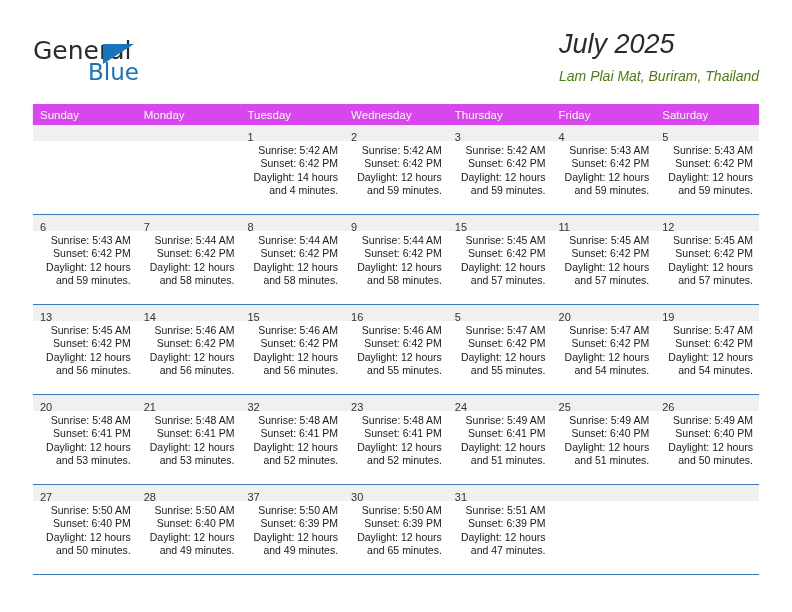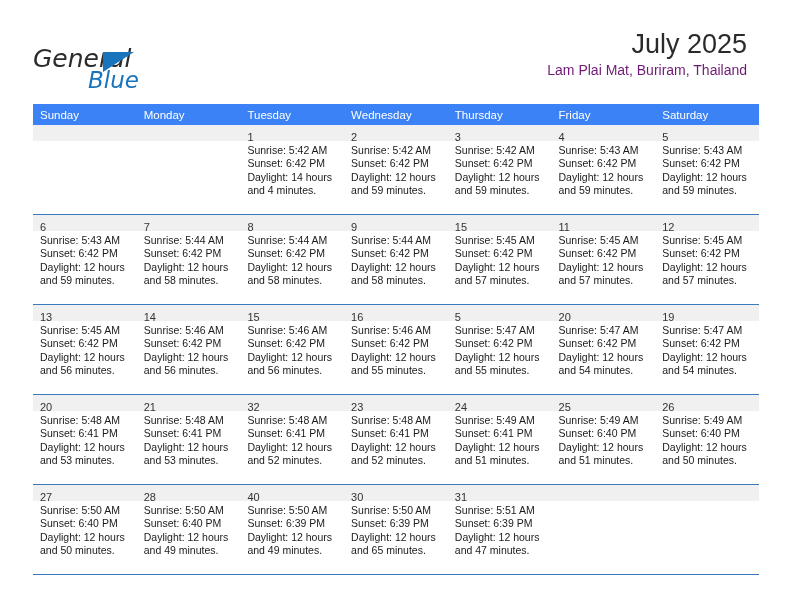--- a/index.html
+++ b/index.html
@@ -25,24 +25,23 @@
   .header {
     position: absolute;
     left: 33px;
     top: 28px;
     width: 726px;
     height: 66px;
   }
   .brand {
     position: absolute;
     left: 0;
-    top: 16px;
+    top: 8px;
     width: 220px;
     height: 58px;
-    font-style: italic;
   }
   .brand-general {
     position: absolute;
     left: 0;
     top: 0;
     font-size: 25px;
     color: #2b2b2b;
     letter-spacing: 0px;
     font-family: "DejaVu Sans", sans-serif;
   }
@@ -58,50 +57,51 @@
     position: absolute;
     left: 70px;
     top: 8px;
     width: 0;
     height: 0;
     border-left: 31px solid #1a74bb;
     border-bottom: 20px solid transparent;
   }
   .title-block {
     position: absolute;
-    right: 12px;
+    right: 0;
     top: 0;
-    text-align: right;
+    font-style: italic;
   }
   .cal-title {
     font-size: 27px;
     color: #2b2b2b;
     line-height: 32px;
     white-space: nowrap;
     font-family: "Liberation Sans", sans-serif;
   }
   .cal-subtitle {
     font-size: 14px;
-    color: #701a75;
+    color: #4d7c0f;
     line-height: 20px;
+    margin-top: 6px;
     white-space: nowrap;
     font-family: "Liberation Sans", sans-serif;
   }
 
   
   .calendar {
     position: absolute;
     left: 33px;
     top: 104px;
     width: 726px;
     border-collapse: collapse;
     table-layout: fixed;
   }
   .calendar th {
-    background: #3b82f6;
+    background: #d946ef;
     color: #ffffff;
     font-size: 11.5px;
     font-weight: normal;
     text-align: left;
     padding: 4px 0 4px 7px;
     height: 13px;
     font-family: "Liberation Sans", sans-serif;
   }
   .calendar td {
     vertical-align: top;
@@ -121,20 +121,21 @@
     box-sizing: border-box;
   }
   .daynum {
     font-size: 11px;
     color: #333333;
     line-height: 13px;
     font-family: "Liberation Sans", sans-serif;
   }
   .cell-body {
     padding: 3px 6px 0 7px;
+    text-align: right;
   }
   .cell-body div {
     font-size: 10.5px;
     line-height: 13.4px;
     color: #1a1a1a;
     white-space: nowrap;
     font-family: "Liberation Sans", sans-serif;
   }
   .cell-out .daynum-band { background: #f0f0f0; }
   .cell-out .cell-body { visibility: hidden; }
@@ -503,21 +504,21 @@
               <div class="cell-body">
                 <div>Sunrise: 5:50 AM</div>
                 <div>Sunset: 6:40 PM</div>
                 <div>Daylight: 12 hours</div>
                 <div>and 49 minutes.</div>
               </div>
             </div>
           </td>
           <td>
             <div class="cell-inner">
-              <div class="daynum-band"><span class="daynum">40</span></div>
+              <div class="daynum-band"><span class="daynum">37</span></div>
               <div class="cell-body">
                 <div>Sunrise: 5:50 AM</div>
                 <div>Sunset: 6:39 PM</div>
                 <div>Daylight: 12 hours</div>
                 <div>and 49 minutes.</div>
               </div>
             </div>
           </td>
           <td>
             <div class="cell-inner">

